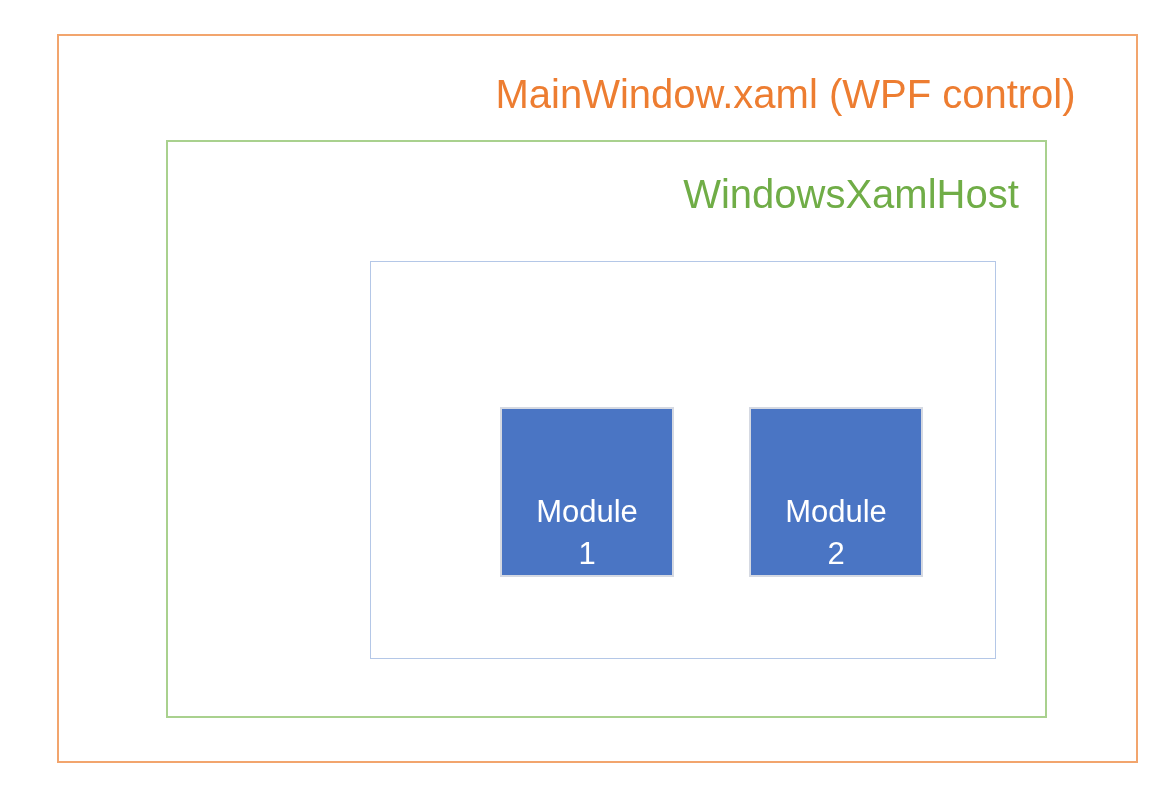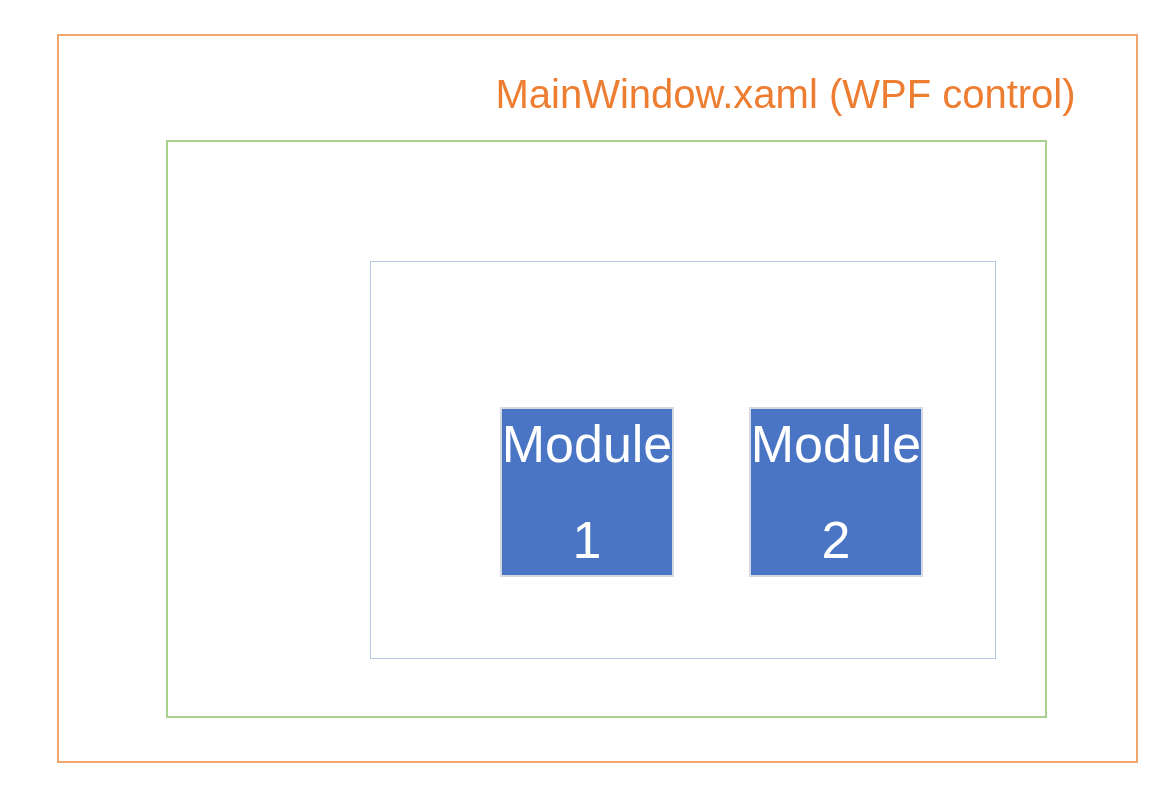--- a/index.html
+++ b/index.html
@@ -66,38 +66,39 @@
   }
   .module{
     position:absolute;
     top:145px;
     width:174px; height:170px;
     background:var(--module-fill);
     border:2px solid var(--module-border);
     display:flex;
     flex-direction:column;
     align-items:center;
-    justify-content:space-between;
+    justify-content:flex-end;
     text-align:center;
     color:var(--module-text);
-    font-size:52px;
+    font-size:31px;
     line-height:1.35;
   }
   .module-1{left:129px;}
   .module-2{left:378px;}
 </style>
 </head>
 <body>
 
 <div class="canvas">
 
   <div class="box wpf-box">
     <div class="wpf-label">MainWindow.xaml (WPF control)</div>
 
     <div class="box host-box">
+      <div class="host-label">WindowsXamlHost</div>
 
       <div class="box shell-box">
 
         <div class="module module-1">
           <div>Module</div>
           <div>1</div>
         </div>
 
         <div class="module module-2">
           <div>Module</div>

